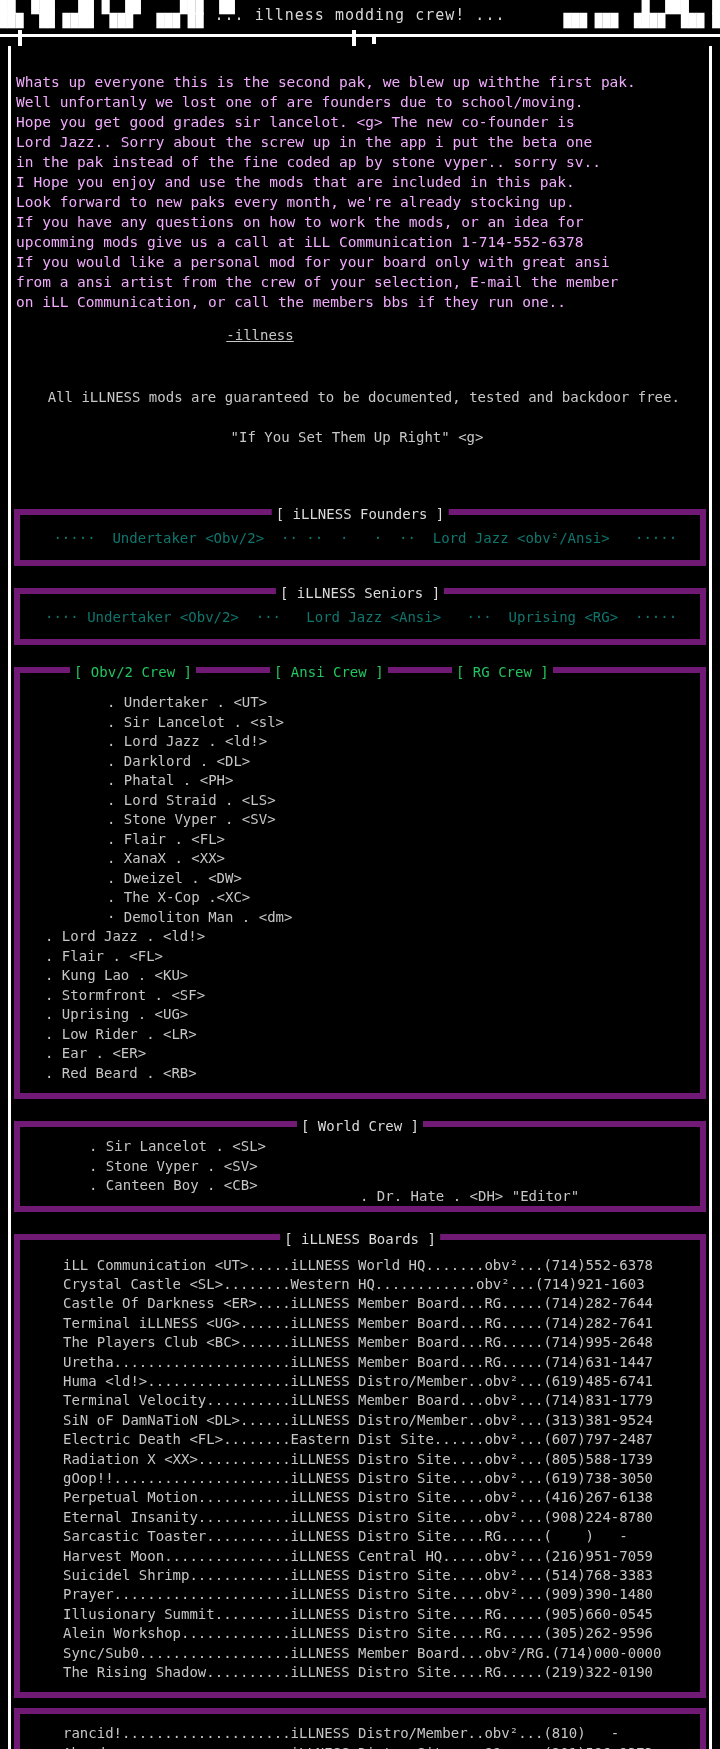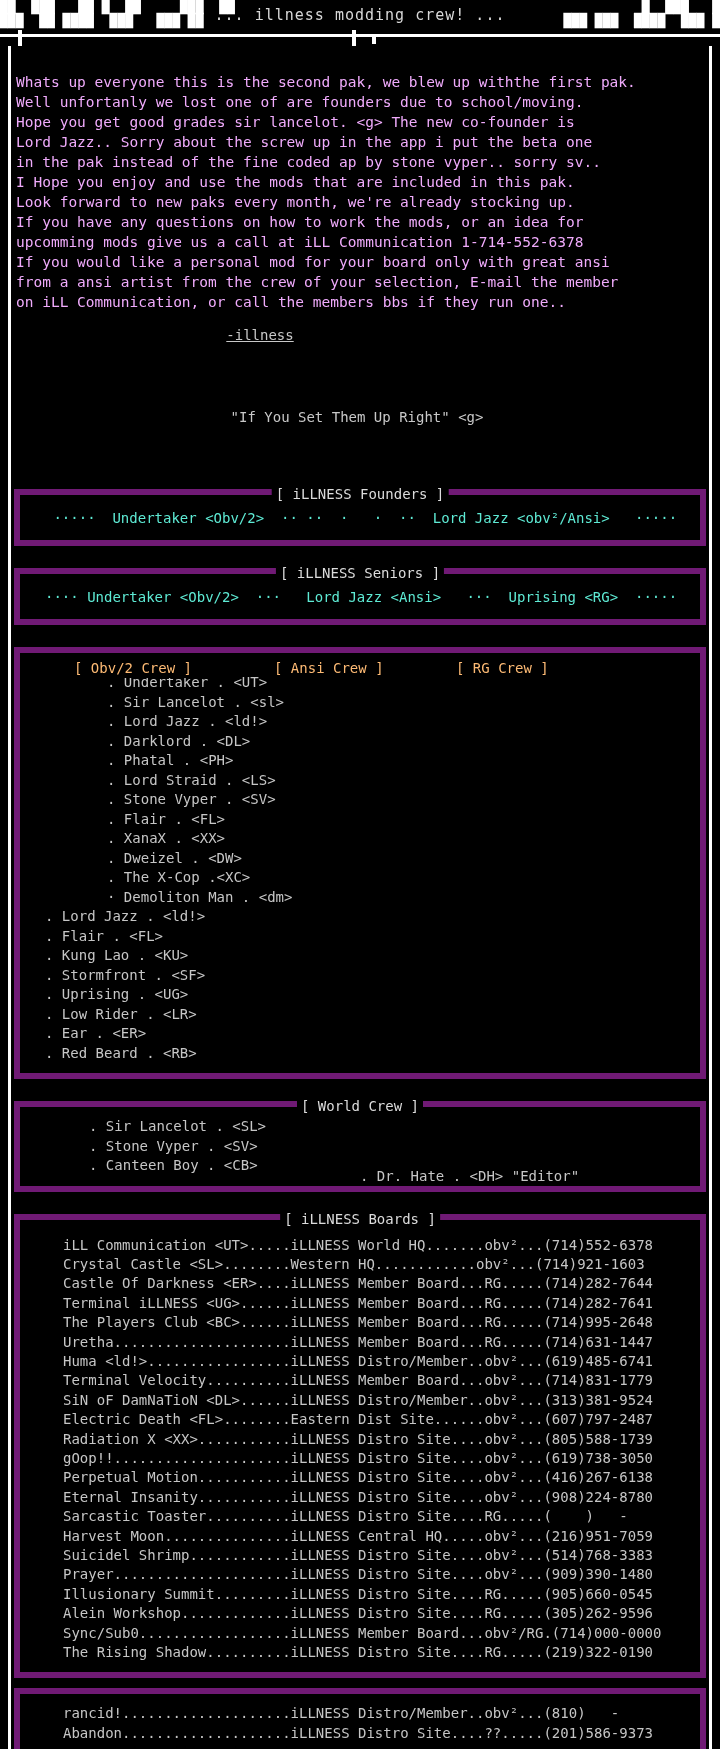--- a/index.html
+++ b/index.html
@@ -118,41 +118,41 @@
     left: 50%;
     transform: translateX(-50%);
     background: #000;
     padding: 0 4px;
     color: #dcdcdc;
     white-space: pre;
     font-size: 14px;
   }
   .box-inner {
     white-space: pre;
-    color: #5eead4;
+    color: #0f766e;
     line-height: 19px;
   }
   .box.tight { padding-top: 14px; padding-bottom: 12px; }
 
   .crew-box { padding-top: 20px; }
   .crew-legends {
     position: absolute;
     top: -10px;
     left: 0;
     width: 100%;
     height: 14px;
   }
   .crew-legends span {
     position: absolute;
     background: #000;
     padding: 0 4px;
-    color: #fdba74;
-    white-space: pre;
-    font-size: 14px;
-    top: 16px;
+    color: #22c55e;
+    white-space: pre;
+    font-size: 14px;
+    top: 0;
   }
   .lg-obv { left: 50px; }
   .lg-ansi { left: 250px; }
   .lg-rg { left: 432px; }
 
   .cols {
     display: flex;
     flex-direction: column;
   }
   .col {
@@ -232,20 +232,21 @@
 Look forward to new paks every month, we're already stocking up.
 If you have any questions on how to work the mods, or an idea for
 upcomming mods give us a call at iLL Communication 1-714-552-6378
 If you would like a personal mod for your board only with great ansi
 from a ansi artist from the crew of your selection, E-mail the member
 on iLL Communication, or call the members bbs if they run one..</div>
 
   <div class="signature">-illness</div>
 
   <div class="guarantee">
+    <span>All iLLNESS mods are guaranteed to be documented, tested and backdoor free.</span>
     <span class="centered">"If You Set Them Up Right" &lt;g&gt;</span>
   </div>
 
   <div class="box tight">
     <div class="legend">[ iLLNESS Founders ]</div>
     <div class="box-inner"> ·····  Undertaker &lt;Obv/2&gt;  ·· ··  ·   ·  ··  Lord Jazz &lt;obv²/Ansi&gt;   ·····</div>
   </div>
 
   <div class="box tight">
     <div class="legend">[ iLLNESS Seniors ]</div>

